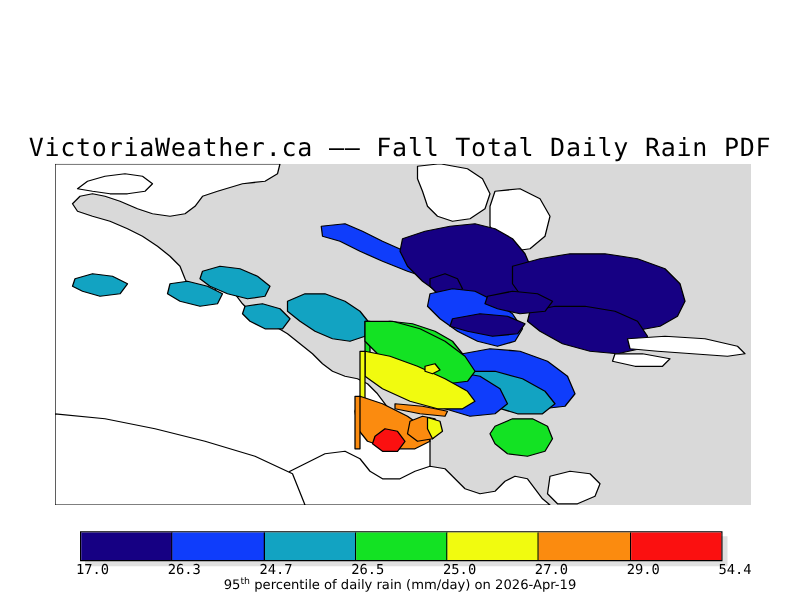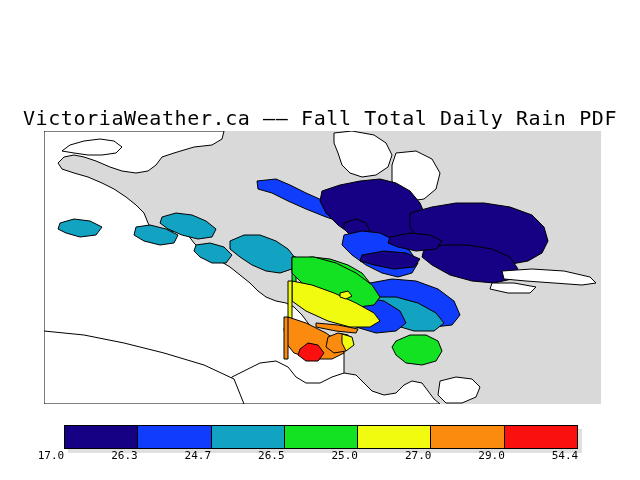--- a/index.html
+++ b/index.html
@@ -76,21 +76,21 @@
     flex: 1 1 0;
     height: 100%;
     border-right: 1px solid #000000;
     box-sizing: border-box;
   }
   .cb-band:last-child { border-right: none; }
 
   
   #cb-ticks {
     position: absolute;
-    left: 51px;
+    left: 74px;
     top: 449px;
     width: 514px;
     height: 14px;
   }
   .cb-tick {
     position: absolute;
     top: 0;
     font-family: "DejaVu Sans Mono", monospace;
     font-size: 11px;
     color: #000000;
@@ -248,14 +248,15 @@
     <span class="cb-tick" style="left:0%">17.0</span>
     <span class="cb-tick" style="left:14.2857%">26.3</span>
     <span class="cb-tick" style="left:28.5714%">24.7</span>
     <span class="cb-tick" style="left:42.8571%">26.5</span>
     <span class="cb-tick" style="left:57.1428%">25.0</span>
     <span class="cb-tick" style="left:71.4285%">27.0</span>
     <span class="cb-tick" style="left:85.7142%">29.0</span>
     <span class="cb-tick" style="left:100%">54.4</span>
   </div>
 
+  <div id="caption"><span>95</span><sup>th</sup><span> percentile of daily rain (mm/day) on 2026-Apr-19</span></div>
 
 </div>
 
 </body></html>

